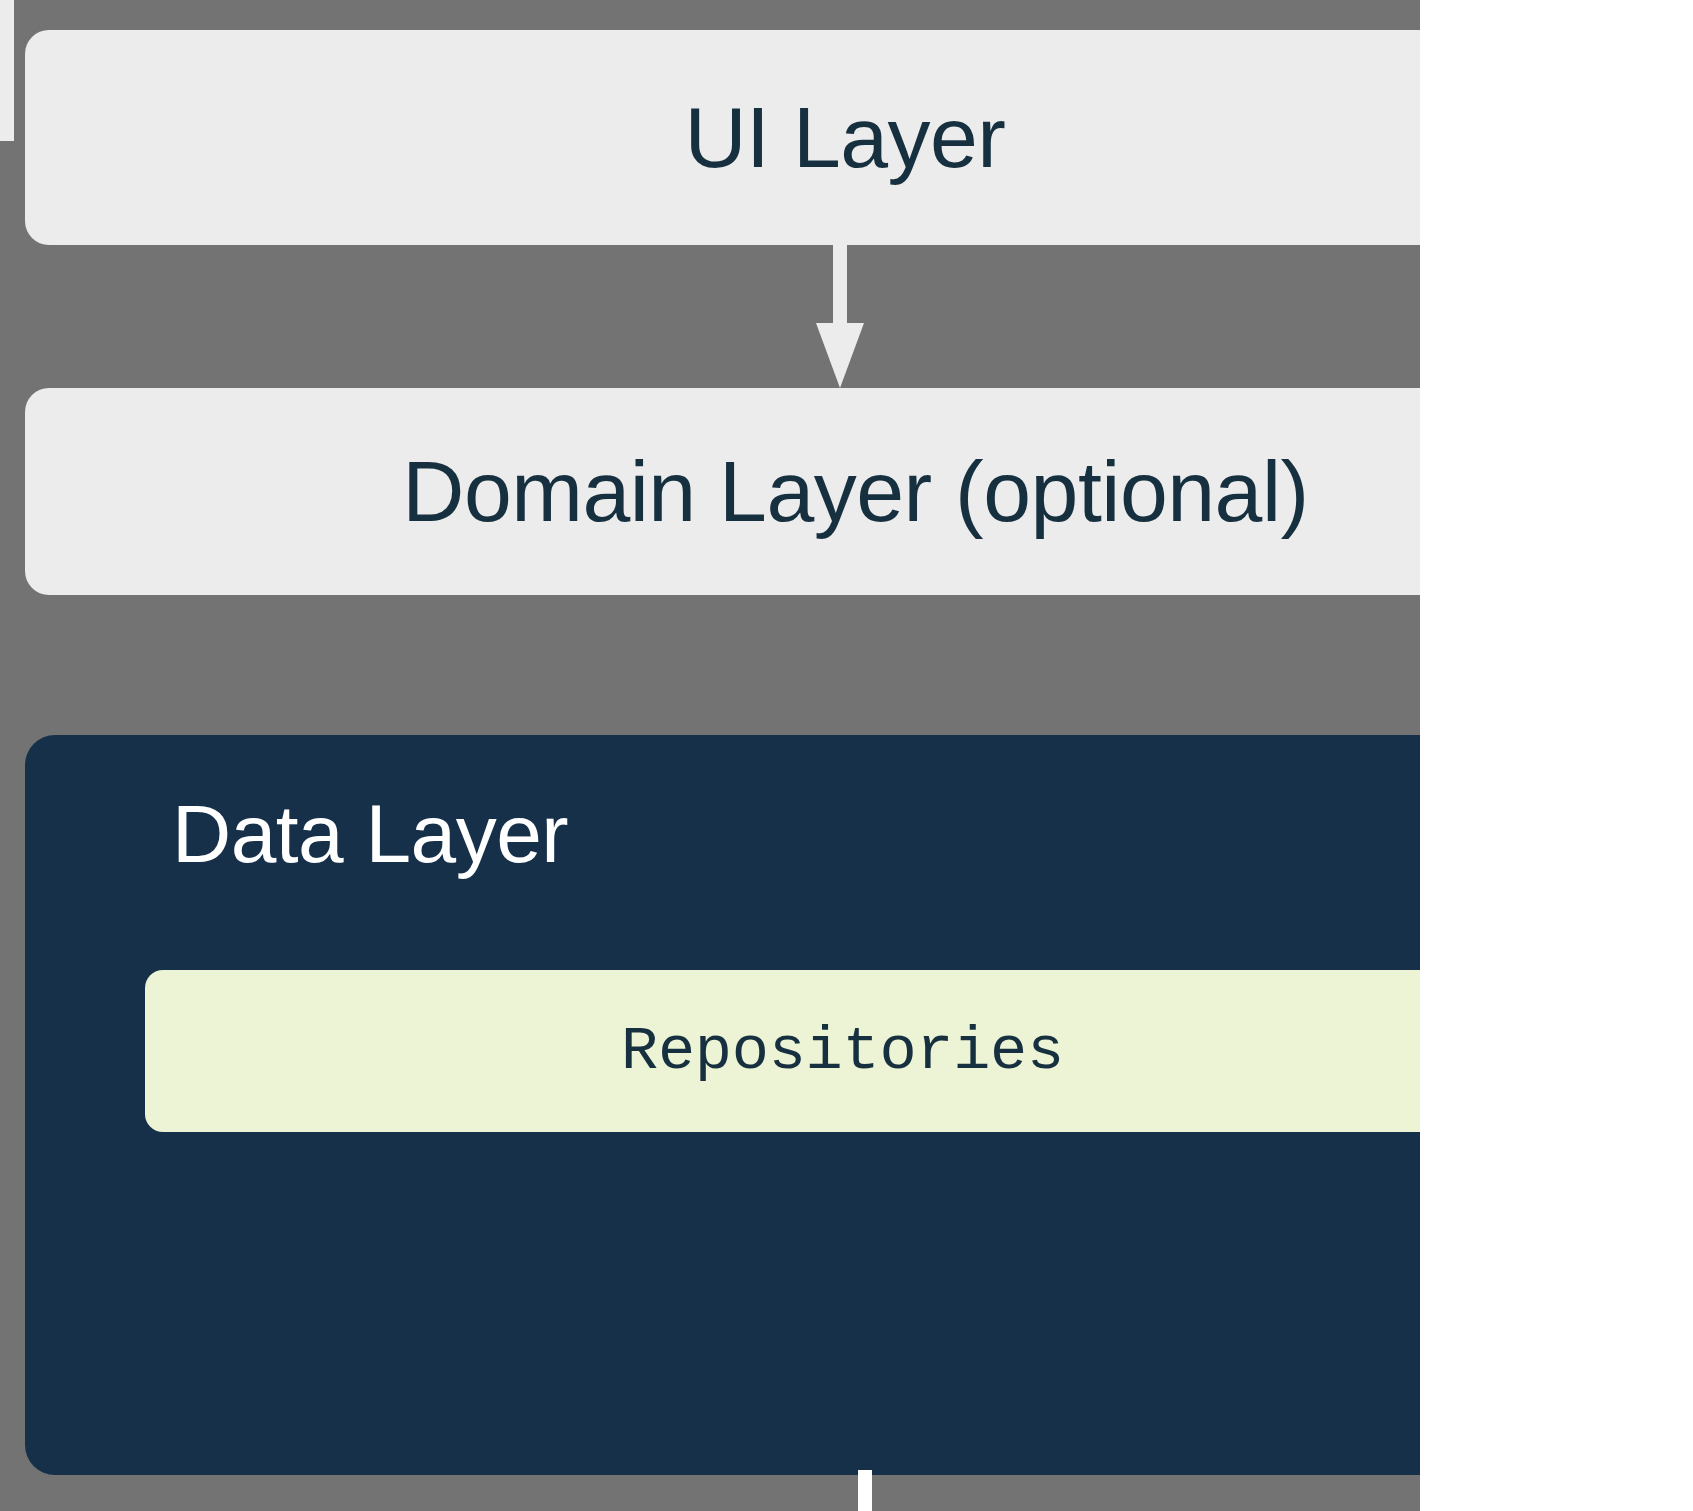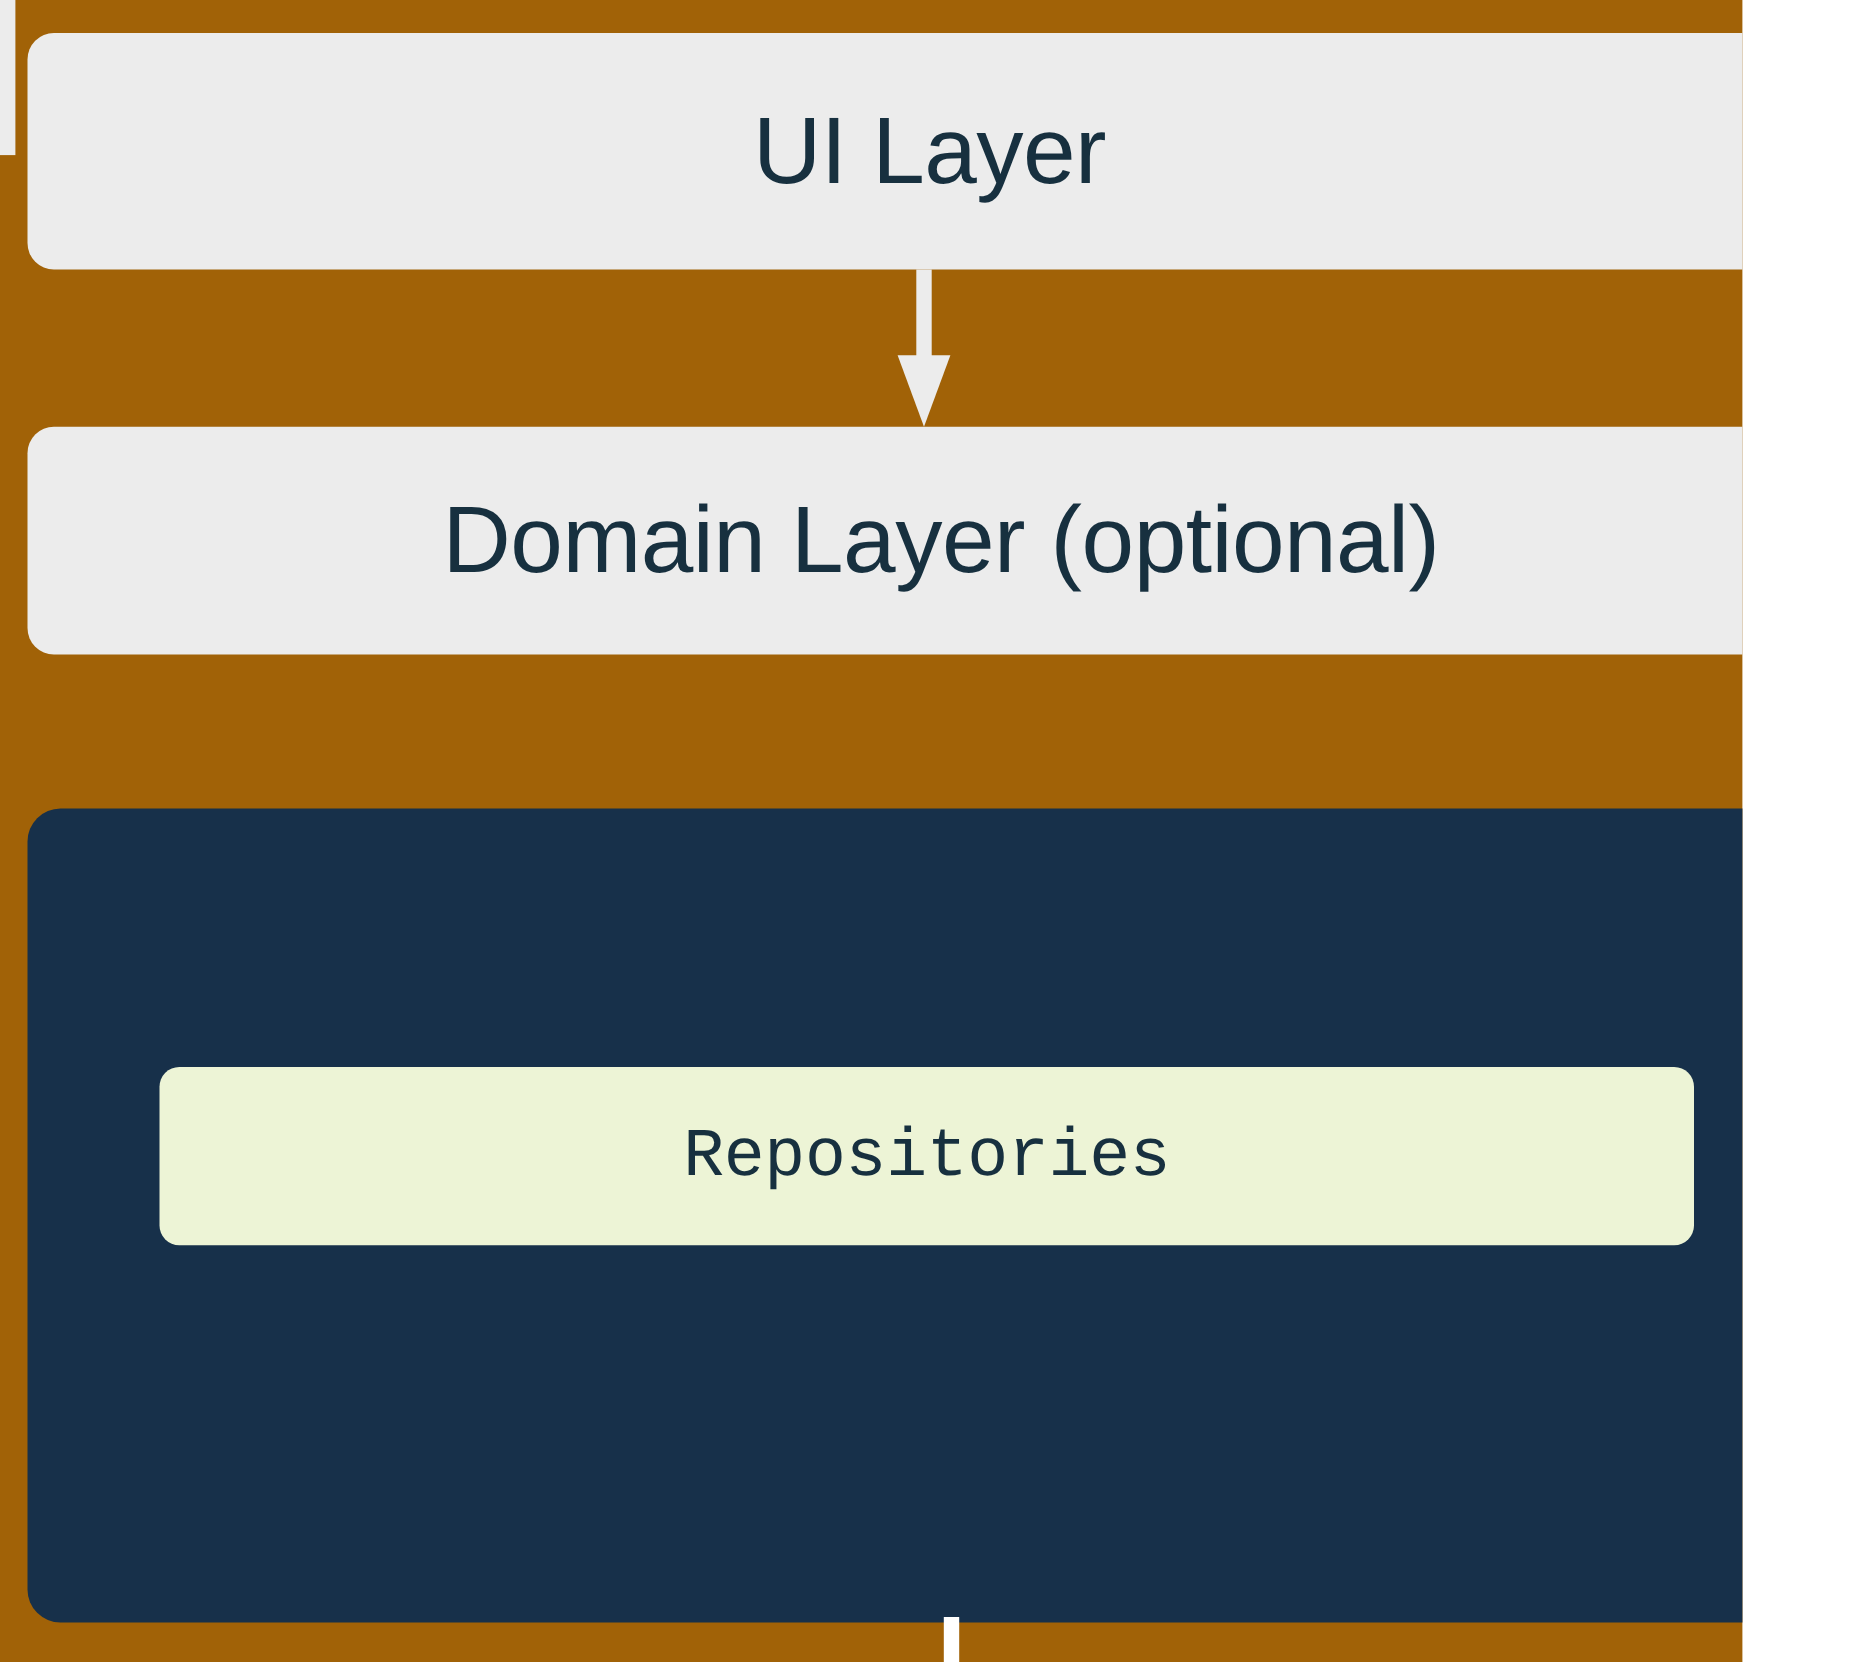--- a/index.html
+++ b/index.html
@@ -5,23 +5,23 @@
   html, body {
     margin: 0;
     padding: 0;
     background: #ffffff;
   }
   body {
     font-family: "Liberation Sans", sans-serif;
   }
   #diagram {
     position: relative;
-    width: 1584px;
+    width: 1420px;
     height: 1511px;
-    background: #a16207;
+    background: #737373;
     overflow: hidden;
   }
 
   
   .layer-box {
     position: absolute;
     box-sizing: border-box;
     display: flex;
     align-items: center;
     justify-content: center;
@@ -188,20 +188,21 @@
   </div>
 
   <div class="layer-box" id="domain-layer">
     <span class="layer-label">Domain Layer (optional)</span>
   </div>
 
   <div id="arrow-domain-shaft-outer"></div>
 
   <div id="data-layer">
 
+    <div id="data-layer-title">Data Layer</div>
 
     <div class="arrow" id="arrow-domain-to-repositories">
       <div class="arrow-shaft"></div>
 
     </div>
 
     <div class="inner-box" id="repositories-box">
       <span class="inner-label">Repositories</span>
     </div>
 

